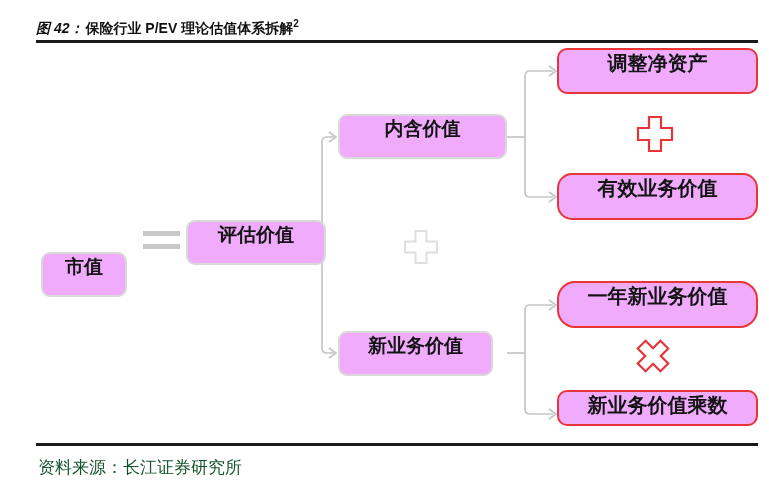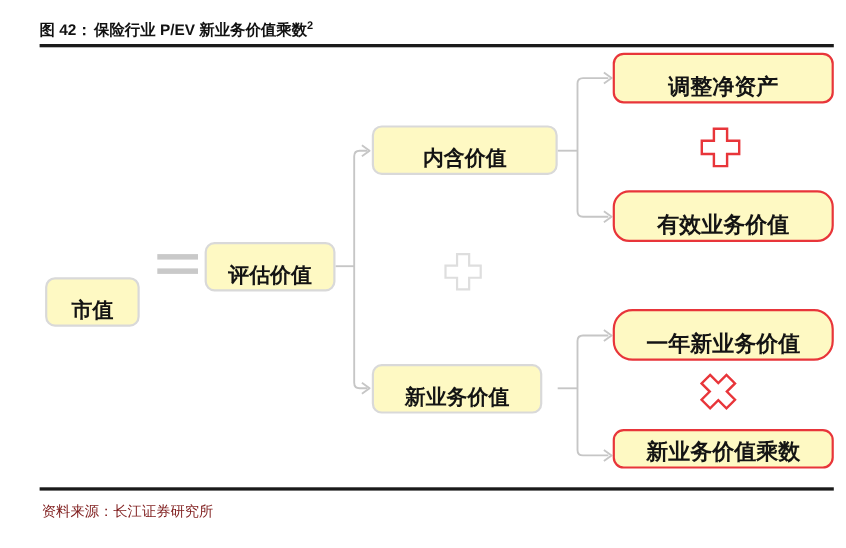--- a/index.html
+++ b/index.html
@@ -6,55 +6,55 @@
   body{
     width:769px;height:498px;position:relative;overflow:hidden;
     background:#ffffff;
     font-family:"Liberation Sans","DejaVu Sans",sans-serif;
     color:#141414;
   }
   .figure-header{
     position:absolute;left:36px;top:18px;width:722px;
     font-size:14px;font-weight:bold;color:#111;white-space:nowrap;
   }
-  .figure-header .fig-label{margin-right:2px;}
+  .figure-header .fig-label{margin-right:2px;font-style:italic;}
   .figure-header sup{font-size:10px;font-weight:bold;}
   .title-rule{position:absolute;left:36px;top:40px;width:722px;height:3px;background:#1a1a1a;}
   .footer-rule{position:absolute;left:36px;top:443px;width:722px;height:3px;background:#1a1a1a;}
-  .source-line{position:absolute;left:38px;top:456px;font-size:13px;color:#7f1d1d;white-space:nowrap;}
+  .source-line{position:absolute;left:38px;top:456px;font-size:17px;color:#14532d;white-space:nowrap;}
 
   svg.connectors{position:absolute;left:0;top:0;pointer-events:none;}
 
   .node{
-    position:absolute;background:#fef9c3;box-sizing:border-box;
-    display:flex;align-items:flex-end;justify-content:center;
+    position:absolute;background:#f0abfc;box-sizing:border-box;
+    display:flex;align-items:flex-start;justify-content:center;
     font-weight:bold;color:#141414;white-space:nowrap;
   }
   .gbox{border:2px solid #d9d9d9;border-radius:9px;font-size:19px;}
   .rbox{border:2px solid #e8353a;border-radius:10px;font-size:20px;}
 
   #node-market-cap      {left:41px;  top:220px; width:86px;  height:45px;margin-top:32px;}
-  #node-appraisal-value {left:186px; top:220px; width:119px; height:45px;}
+  #node-appraisal-value {left:186px; top:220px; width:140px; height:45px;}
   #node-embedded-value  {left:338px; top:114px; width:169px; height:45px;}
   #node-new-biz-value   {left:338px; top:331px; width:155px; height:45px;}
   #node-adj-net-assets  {left:557px; top:48px;  width:201px; height:46px;}
   #node-vif             {left:557px; top:173px; width:201px; height:47px;border-radius:15px;}
   #node-one-year-nbv    {left:557px; top:281px; width:201px; height:47px;border-radius:18px;}
   #node-nbv-multiplier  {left:557px; top:390px; width:201px; height:36px;}
 
   .equals{
     position:absolute;left:143px;top:231px;width:37px;height:18px;box-sizing:border-box;
     border-top:5px solid #c9c9c9;border-bottom:5px solid #c9c9c9;
   }
 </style>
 </head>
 <body>
 
 <div class="figure-header">
-  <span class="fig-label">图 42：</span><span>保险行业 P/EV 新业务价值乘数</span><sup>2</sup>
+  <span class="fig-label">图 42：</span><span>保险行业 P/EV 理论估值体系拆解</span><sup>2</sup>
 </div>
 <div class="title-rule"></div>
 
 <svg class="connectors" width="769" height="498" viewBox="0 0 769 498">
   <g stroke="#c6c6c6" stroke-width="1.7" fill="none" stroke-linejoin="round" stroke-linecap="butt">
 
     <g>
       <path d="M305 242 H322"></path>
       <path d="M334 137 H327 Q322 137 322 142 V348 Q322 353 327 353 H334"></path>
       <path d="M329 132 L336 137 L329 142"></path>

